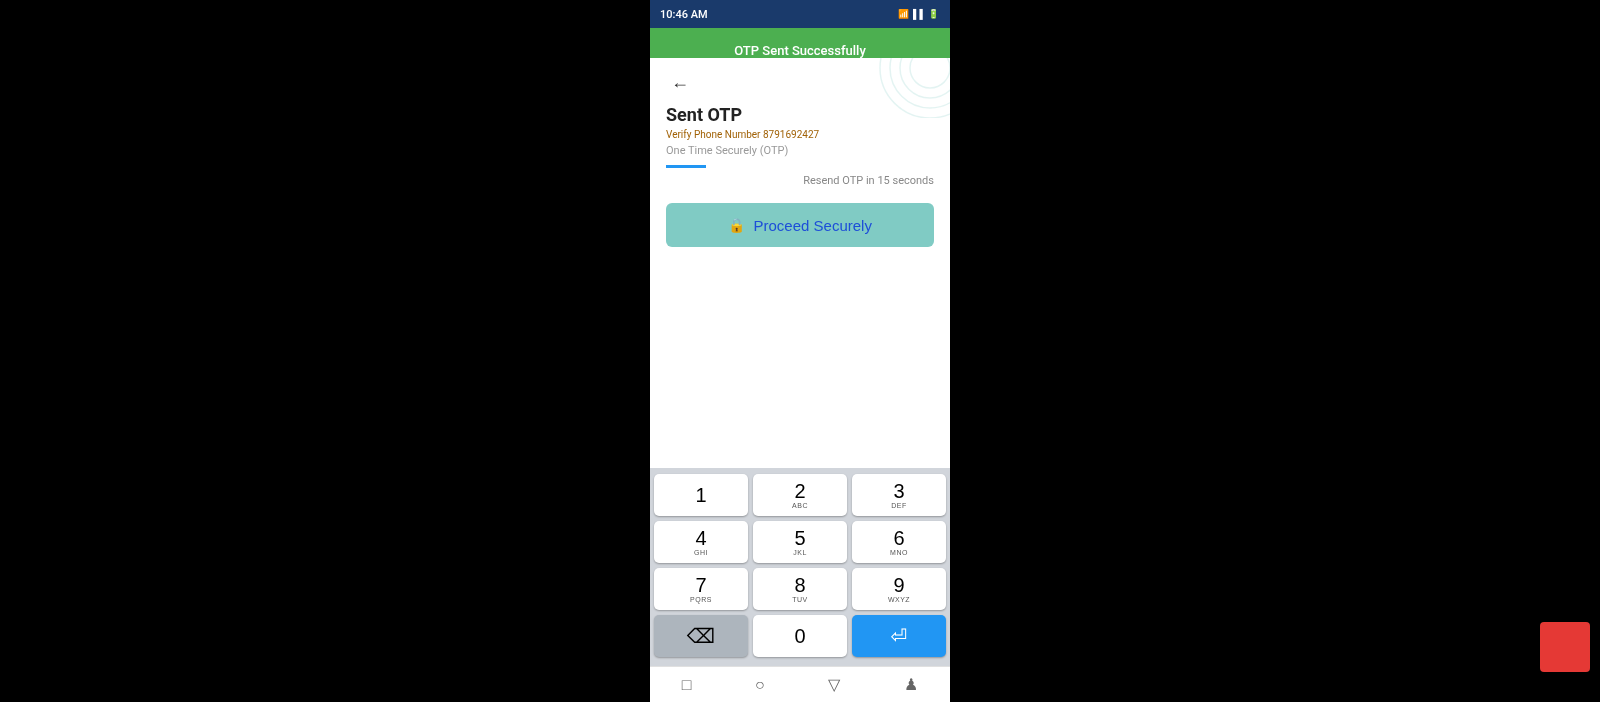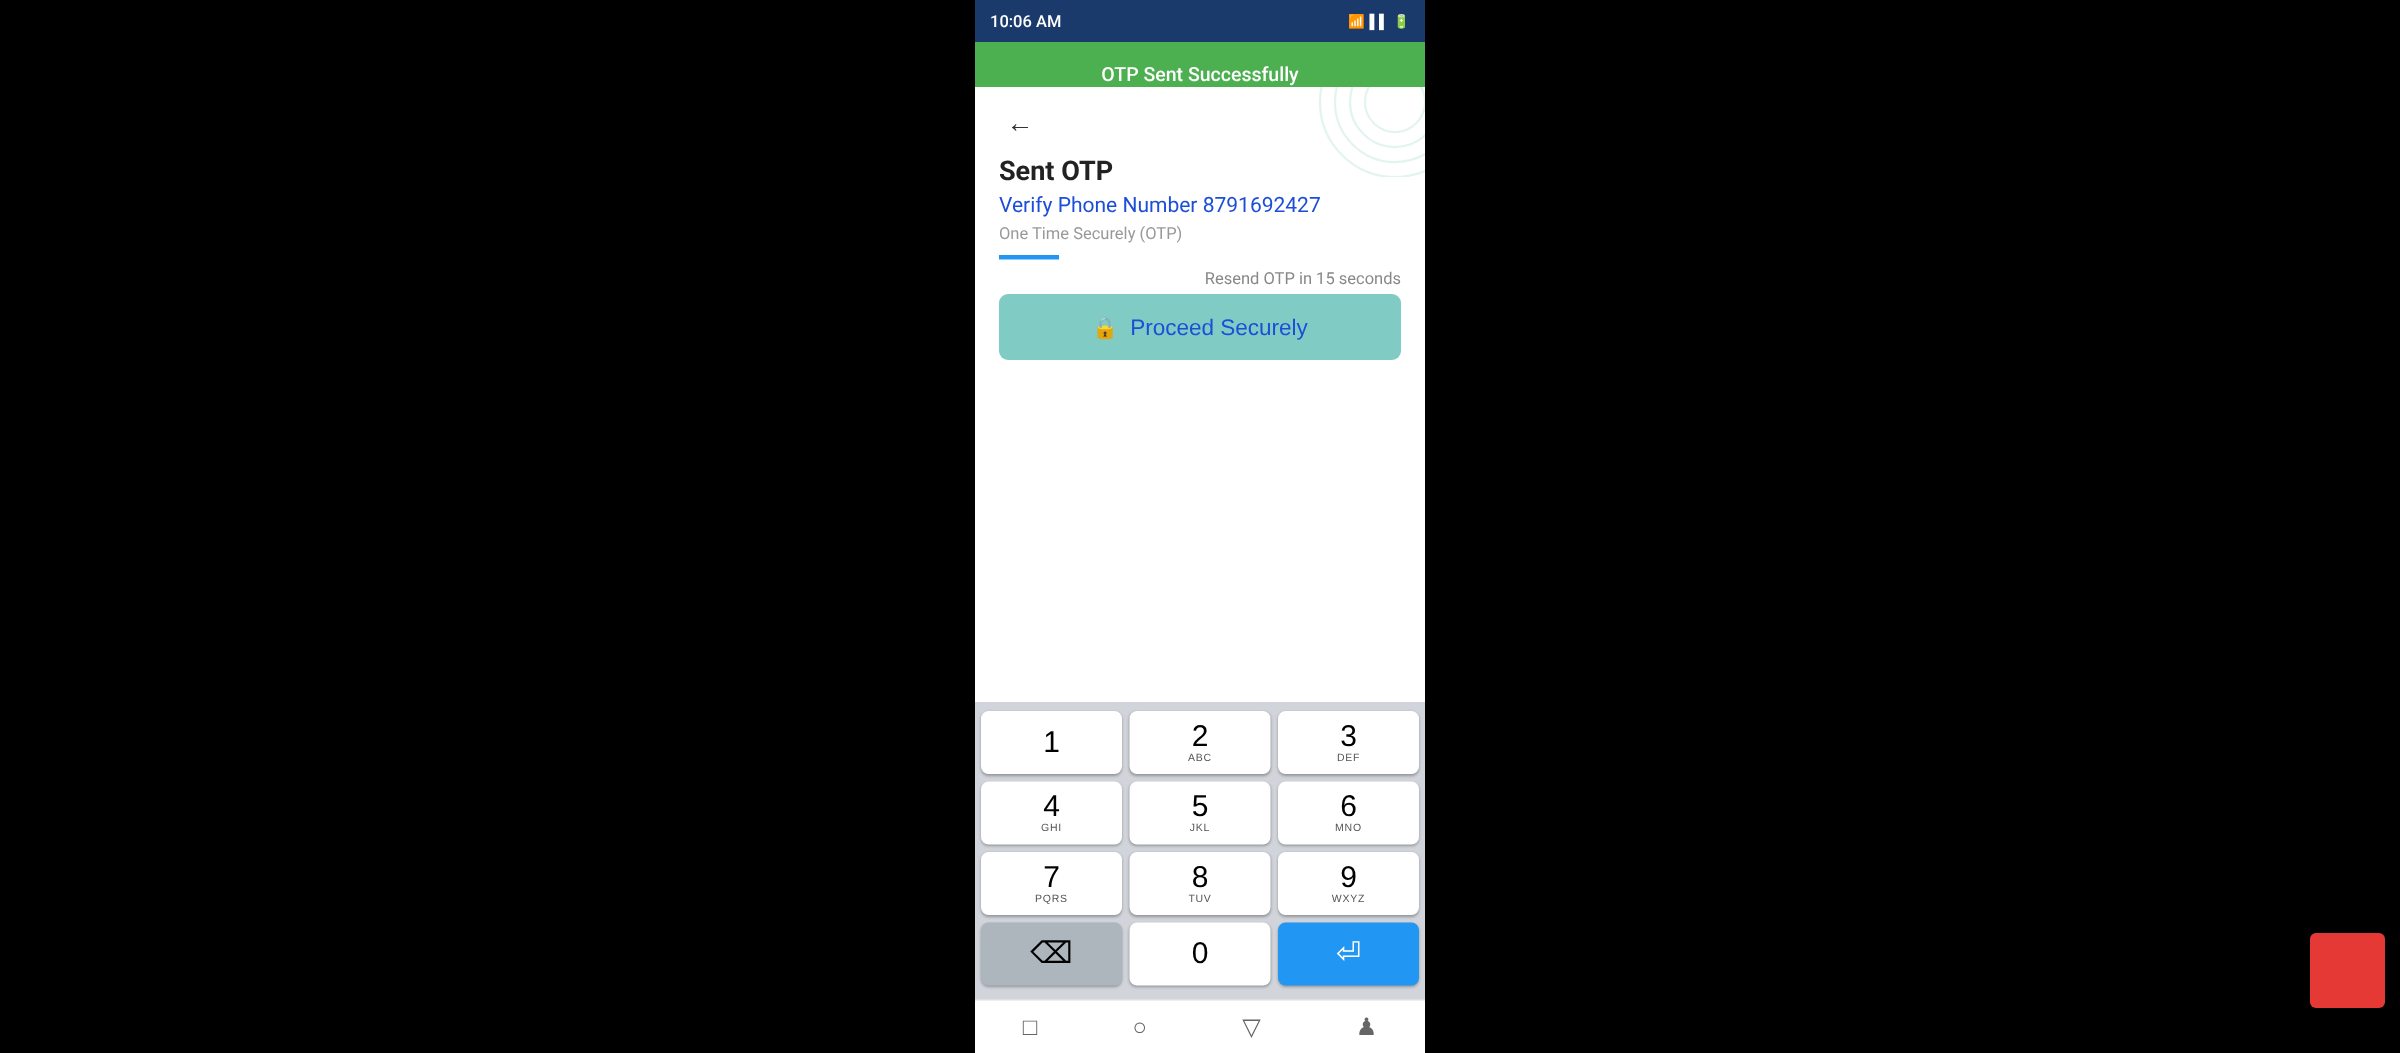--- a/index.html
+++ b/index.html
@@ -122,43 +122,43 @@
     }
 
     .enter-otp-title {
       font-size: 18px;
       font-weight: 700;
       color: #222;
       margin-bottom: 4px;
     }
 
     .verify-subtitle {
-      font-size: 14px;
-      color: #1d4ed8;
+      font-size: 10px;
+      color: #a16207;
       margin-bottom: 4px;
     }
 
     .otp-label {
       font-size: 11px;
       color: #999;
       margin-bottom: 8px;
     }
 
     .otp-input-line {
       width: 40px;
       height: 3px;
       background: #2196f3;
       margin-bottom: 6px;
     }
 
     .resend-text {
       text-align: right;
       font-size: 11px;
       color: #888;
-      margin-bottom: 4px;
+      margin-bottom: 16px;
       padding: 0 16px;
     }
 
     
     .proceed-btn {
       margin: 0 16px 16px 16px;
       background: #80cbc4;
       border: none;
       border-radius: 6px;
       height: 44px;
@@ -270,21 +270,21 @@
     }
   </style>
 </head>
 <body>
 
 <div class="black-left"></div>
 
 <div class="phone-frame">
 
   <div class="status-bar">
-    <span class="status-time">10:06 AM</span>
+    <span class="status-time">10:46 AM</span>
     <div class="status-icons">
       <span class="status-icon-item">📶</span>
       <span class="status-icon-item">▌▌</span>
       <span class="status-icon-item">🔋</span>
     </div>
   </div>
 
   <div class="notification-bar">
     <span class="notification-text">OTP Sent Successfully</span>
   </div>

